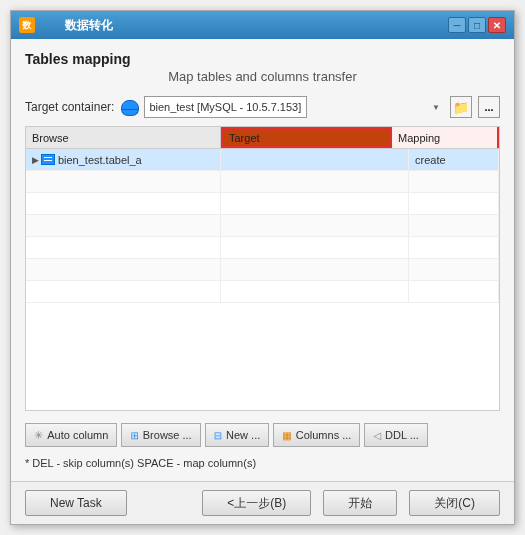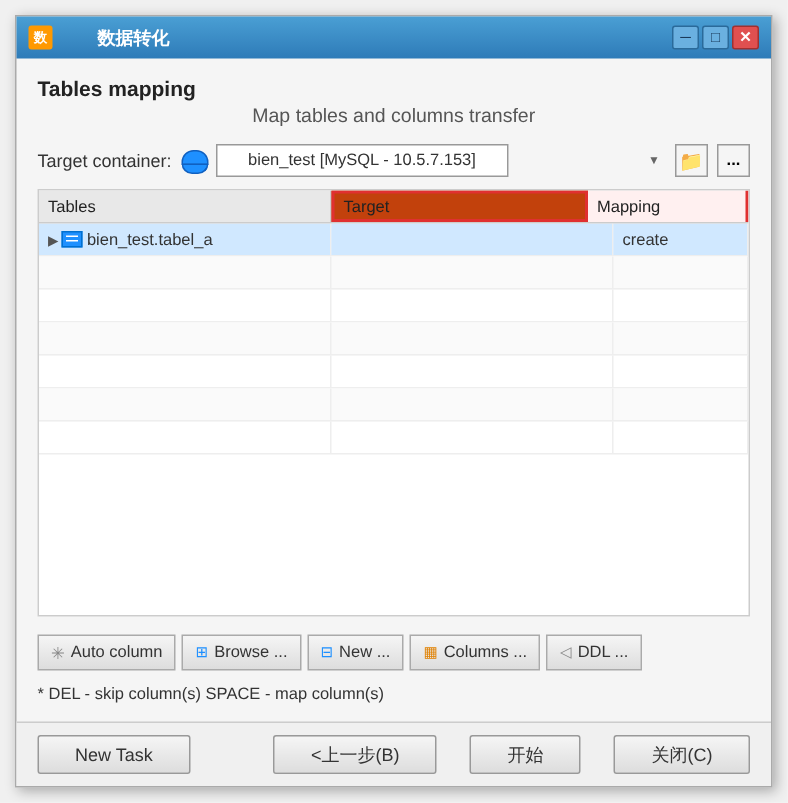--- a/index.html
+++ b/index.html
@@ -133,21 +133,21 @@
       background: #1e90ff;
       border-radius: 0 0 8px 8px;
       border: 1px solid #1060c0;
       margin-top: -1px;
     }
     .target-select {
       flex: 1;
       height: 22px;
       border: 1px solid #999;
       background: white;
-      padding: 0 20px;
+      padding: 0 4px;
       font-size: 11px;
       color: #333;
       appearance: none;
       -webkit-appearance: none;
     }
     .select-wrapper {
       position: relative;
       flex: 1;
     }
     .select-wrapper::after {
@@ -303,21 +303,21 @@
     .bottom-bar {
       padding: 8px 14px;
       border-top: 1px solid #ccc;
       background: #f0f0f0;
       display: flex;
       align-items: center;
       justify-content: space-between;
       flex-shrink: 0;
     }
     .bottom-left { display: flex; gap: 6px; }
-    .bottom-right { display: flex; gap: 22px; align-items: center; }
+    .bottom-right { display: flex; gap: 12px; align-items: center; }
     .bottom-btn {
       height: 26px;
       padding: 0 24px;
       border: 1px solid #999;
       background: linear-gradient(to bottom, #f5f5f5, #ddd);
       font-size: 12px;
       cursor: pointer;
       color: #333;
       border-radius: 2px;
     }
@@ -366,21 +366,21 @@
         <select class="target-select">
           <option>bien_test  [MySQL - 10.5.7.153]</option>
         </select>
       </div>
       <div class="folder-btn">📁</div>
       <div class="dots-btn">...</div>
     </div>
 
     <div class="table-container">
       <div class="table-header">
-        <div class="th th-source">Tables</div>
+        <div class="th th-source">Browse</div>
         <div class="th th-target">Target</div>
         <div class="th th-mapping">Mapping</div>
       </div>
       <div class="table-body">
 
         <div class="table-row highlight-row">
           <div class="td td-source">
             <span class="row-expand">▶</span>
             <span class="table-icon"></span>
             <span>bien_test.tabel_a</span>

